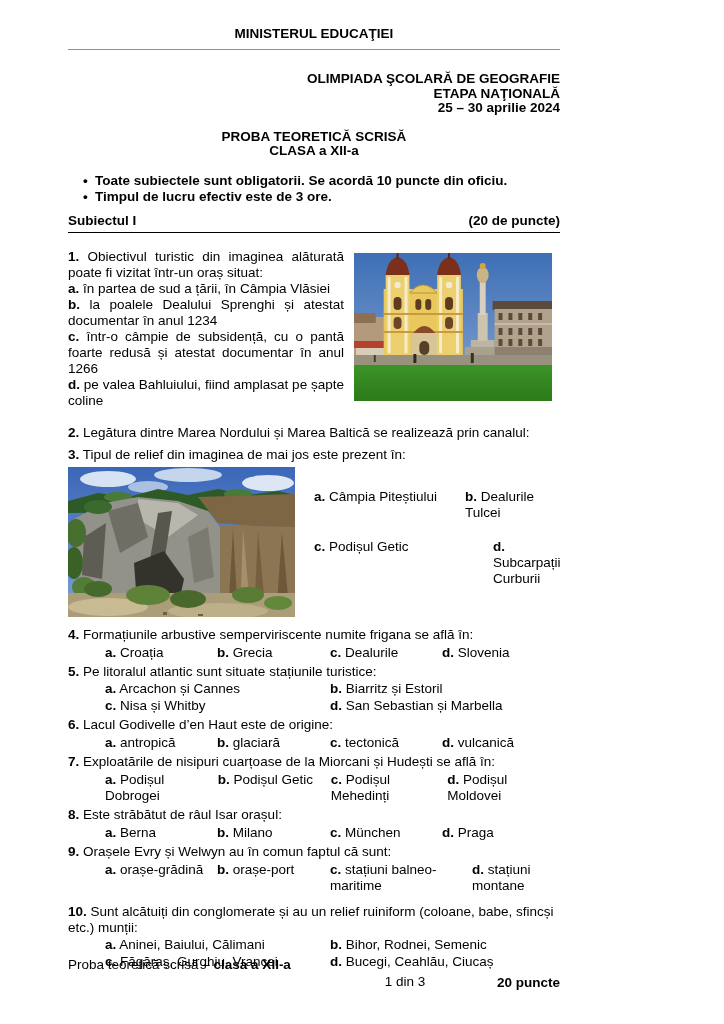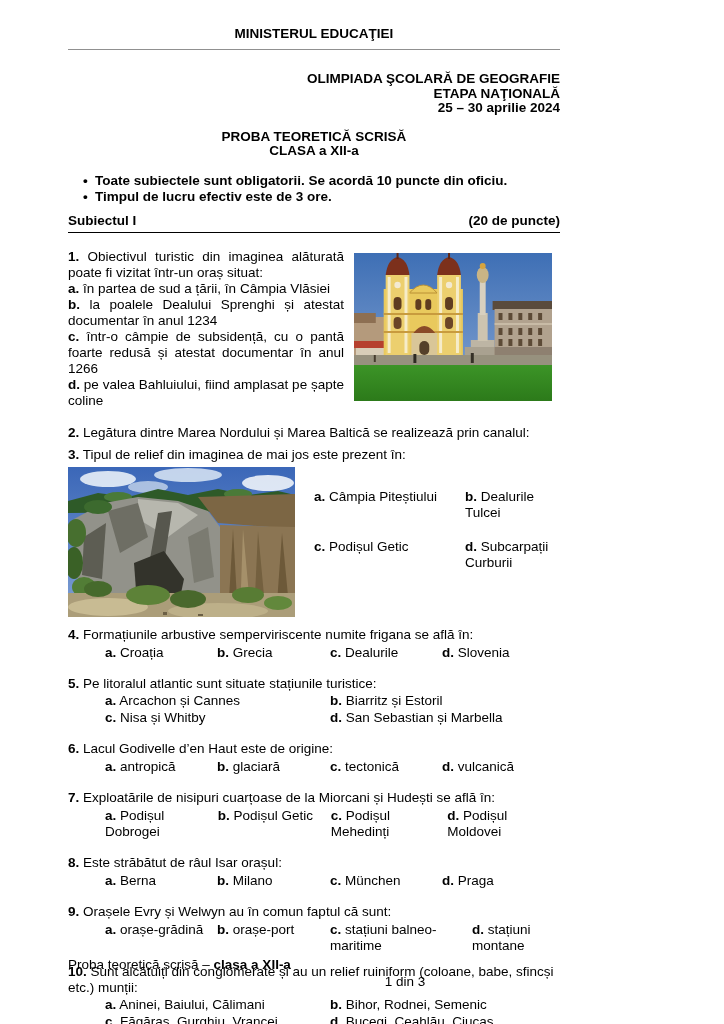--- a/index.html
+++ b/index.html
@@ -34,24 +34,24 @@
   .opt-row .c3{min-width:112px;}
   .opt-row.q9 .c3{min-width:142px;}
   .opt-grid{padding-left:37px;}
   .opt-grid .grow{display:flex;margin-top:1px;}
   .opt-grid .gcol1{min-width:225px;}
 
   .q3row{display:flex;align-items:flex-start;margin-top:4px;}
   .photo2{width:227px;height:150px;flex:none;}
   .q3opts{margin-left:19px;padding-top:22px;}
   .q3opts .orow{display:flex;}
-  .q3opts .orow + .orow{margin-top:18px;}
+  .q3opts .orow + .orow{margin-top:18px;gap:28px;}
   .q3opts .oc1{min-width:151px;}
 
-  .m6{margin-top:6px;}.m10{margin-top:10px;}.m3{margin-top:15px;}.m12{margin-top:10px;}
+  .m6{margin-top:6px;}.m10{margin-top:10px;}.m3{margin-top:3px;}.m12{margin-top:10px;}
 
   .score-note{margin-top:5px;text-align:right;font-weight:bold;}
 
   .footer{position:absolute;left:68px;right:68px;top:957px;}
   .footer-page{position:absolute;left:320px;top:974px;width:170px;text-align:center;}
   figure{margin:0;}
 </style>
 </head>
 <body>
 

